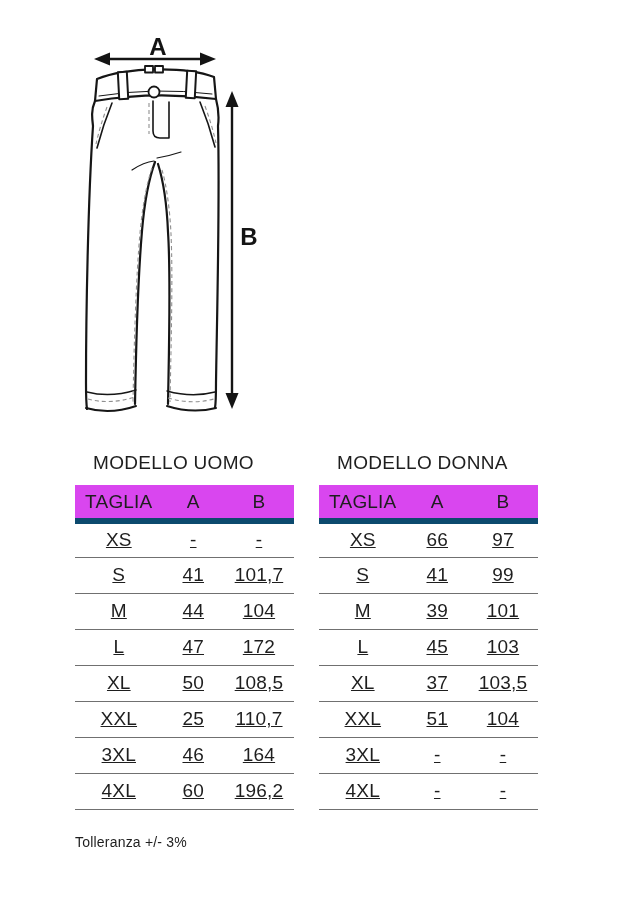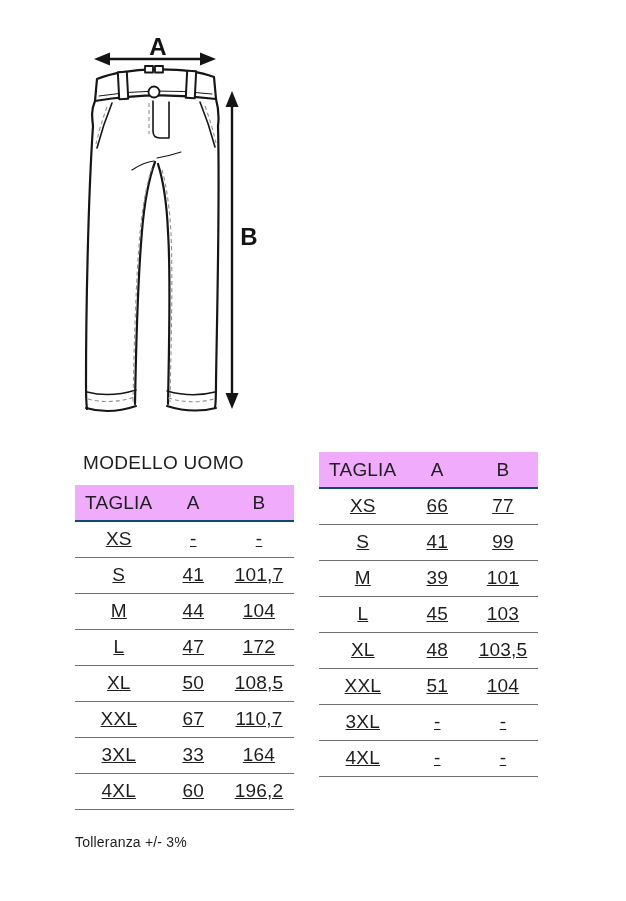--- a/index.html
+++ b/index.html
@@ -8,29 +8,29 @@
     font-family:"Liberation Sans",sans-serif;color:#1e1e1e;
   }
   
   .diagram{position:absolute;left:55px;top:15px;width:220px;height:420px;}
   .diagram svg{display:block;width:220px;height:420px;}
   .dim-label{font-family:"Liberation Sans",sans-serif;font-weight:bold;font-size:24px;fill:#141414;}
   
   .tables{position:absolute;left:75px;top:452px;display:flex;gap:25px;}
   .size-table{width:219px;}
   .table-title{
-    margin:0 0 11px 8px;font-size:19px;font-weight:400;letter-spacing:.3px;color:#1e1e1e;line-height:22px;
+    margin:0 0 11px 18px;font-size:19px;font-weight:400;letter-spacing:.3px;color:#1e1e1e;line-height:22px;
   }
   table{border-collapse:collapse;width:100%;table-layout:fixed;}
   col.c-taglia{width:40%;} col.c-a{width:28%;} col.c-b{width:32%;}
   th,td{
     padding:0;height:36px;box-sizing:border-box;text-align:center;vertical-align:middle;
     font-size:19px;font-weight:400;color:#1e1e1e;letter-spacing:.2px;
   }
-  thead th{background:#f0abfc;border-bottom:2px solid #0c4a6e;}
+  thead th{background:#d946ef;border-bottom:6px solid #0c4a6e;}
   tbody td{border-bottom:1.5px solid #707070;text-decoration:underline;}
   
   .tolerance{position:absolute;left:75px;top:820px;font-size:14px;letter-spacing:.2px;color:#1e1e1e;}
 </style>
 </head>
 <body>
 
 <div class="page">
 
   <div class="diagram">
@@ -134,75 +134,76 @@
               <td>47</td>
               <td>172</td>
             </tr>
             <tr>
               <td>XL</td>
               <td>50</td>
               <td>108,5</td>
             </tr>
             <tr>
               <td>XXL</td>
-              <td>67</td>
+              <td>25</td>
               <td>110,7</td>
             </tr>
             <tr>
               <td>3XL</td>
-              <td>33</td>
+              <td>46</td>
               <td>164</td>
             </tr>
             <tr>
               <td>4XL</td>
               <td>60</td>
               <td>196,2</td>
             </tr>
           </tbody>
       </table>
     </section>
 
     <section class="size-table">
+      <h2 class="table-title">MODELLO DONNA</h2>
       <table>
         <colgroup>
             <col class="c-taglia">
             <col class="c-a">
             <col class="c-b">
           </colgroup>
         <thead>
           <tr>
               <th>TAGLIA</th>
               <th>A</th>
               <th>B</th>
             </tr>
         </thead>
         <tbody>
             <tr>
               <td>XS</td>
               <td>66</td>
-              <td>77</td>
+              <td>97</td>
             </tr>
             <tr>
               <td>S</td>
               <td>41</td>
               <td>99</td>
             </tr>
             <tr>
               <td>M</td>
               <td>39</td>
               <td>101</td>
             </tr>
             <tr>
               <td>L</td>
               <td>45</td>
               <td>103</td>
             </tr>
             <tr>
               <td>XL</td>
-              <td>48</td>
+              <td>37</td>
               <td>103,5</td>
             </tr>
             <tr>
               <td>XXL</td>
               <td>51</td>
               <td>104</td>
             </tr>
             <tr>
               <td>3XL</td>
               <td>-</td>

